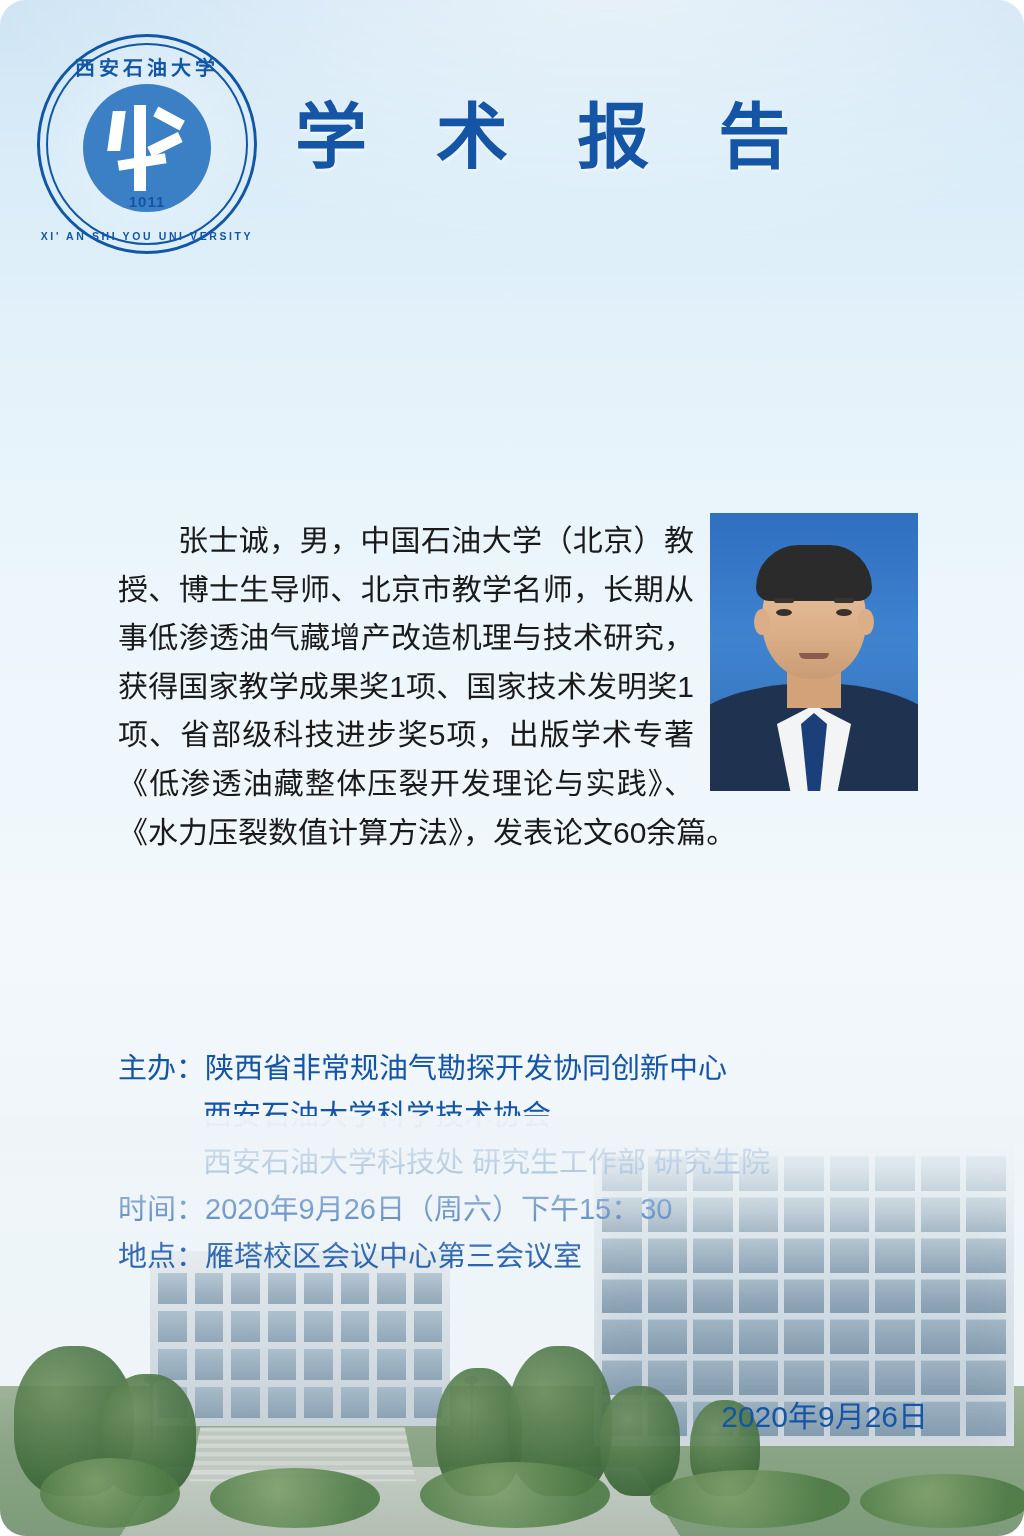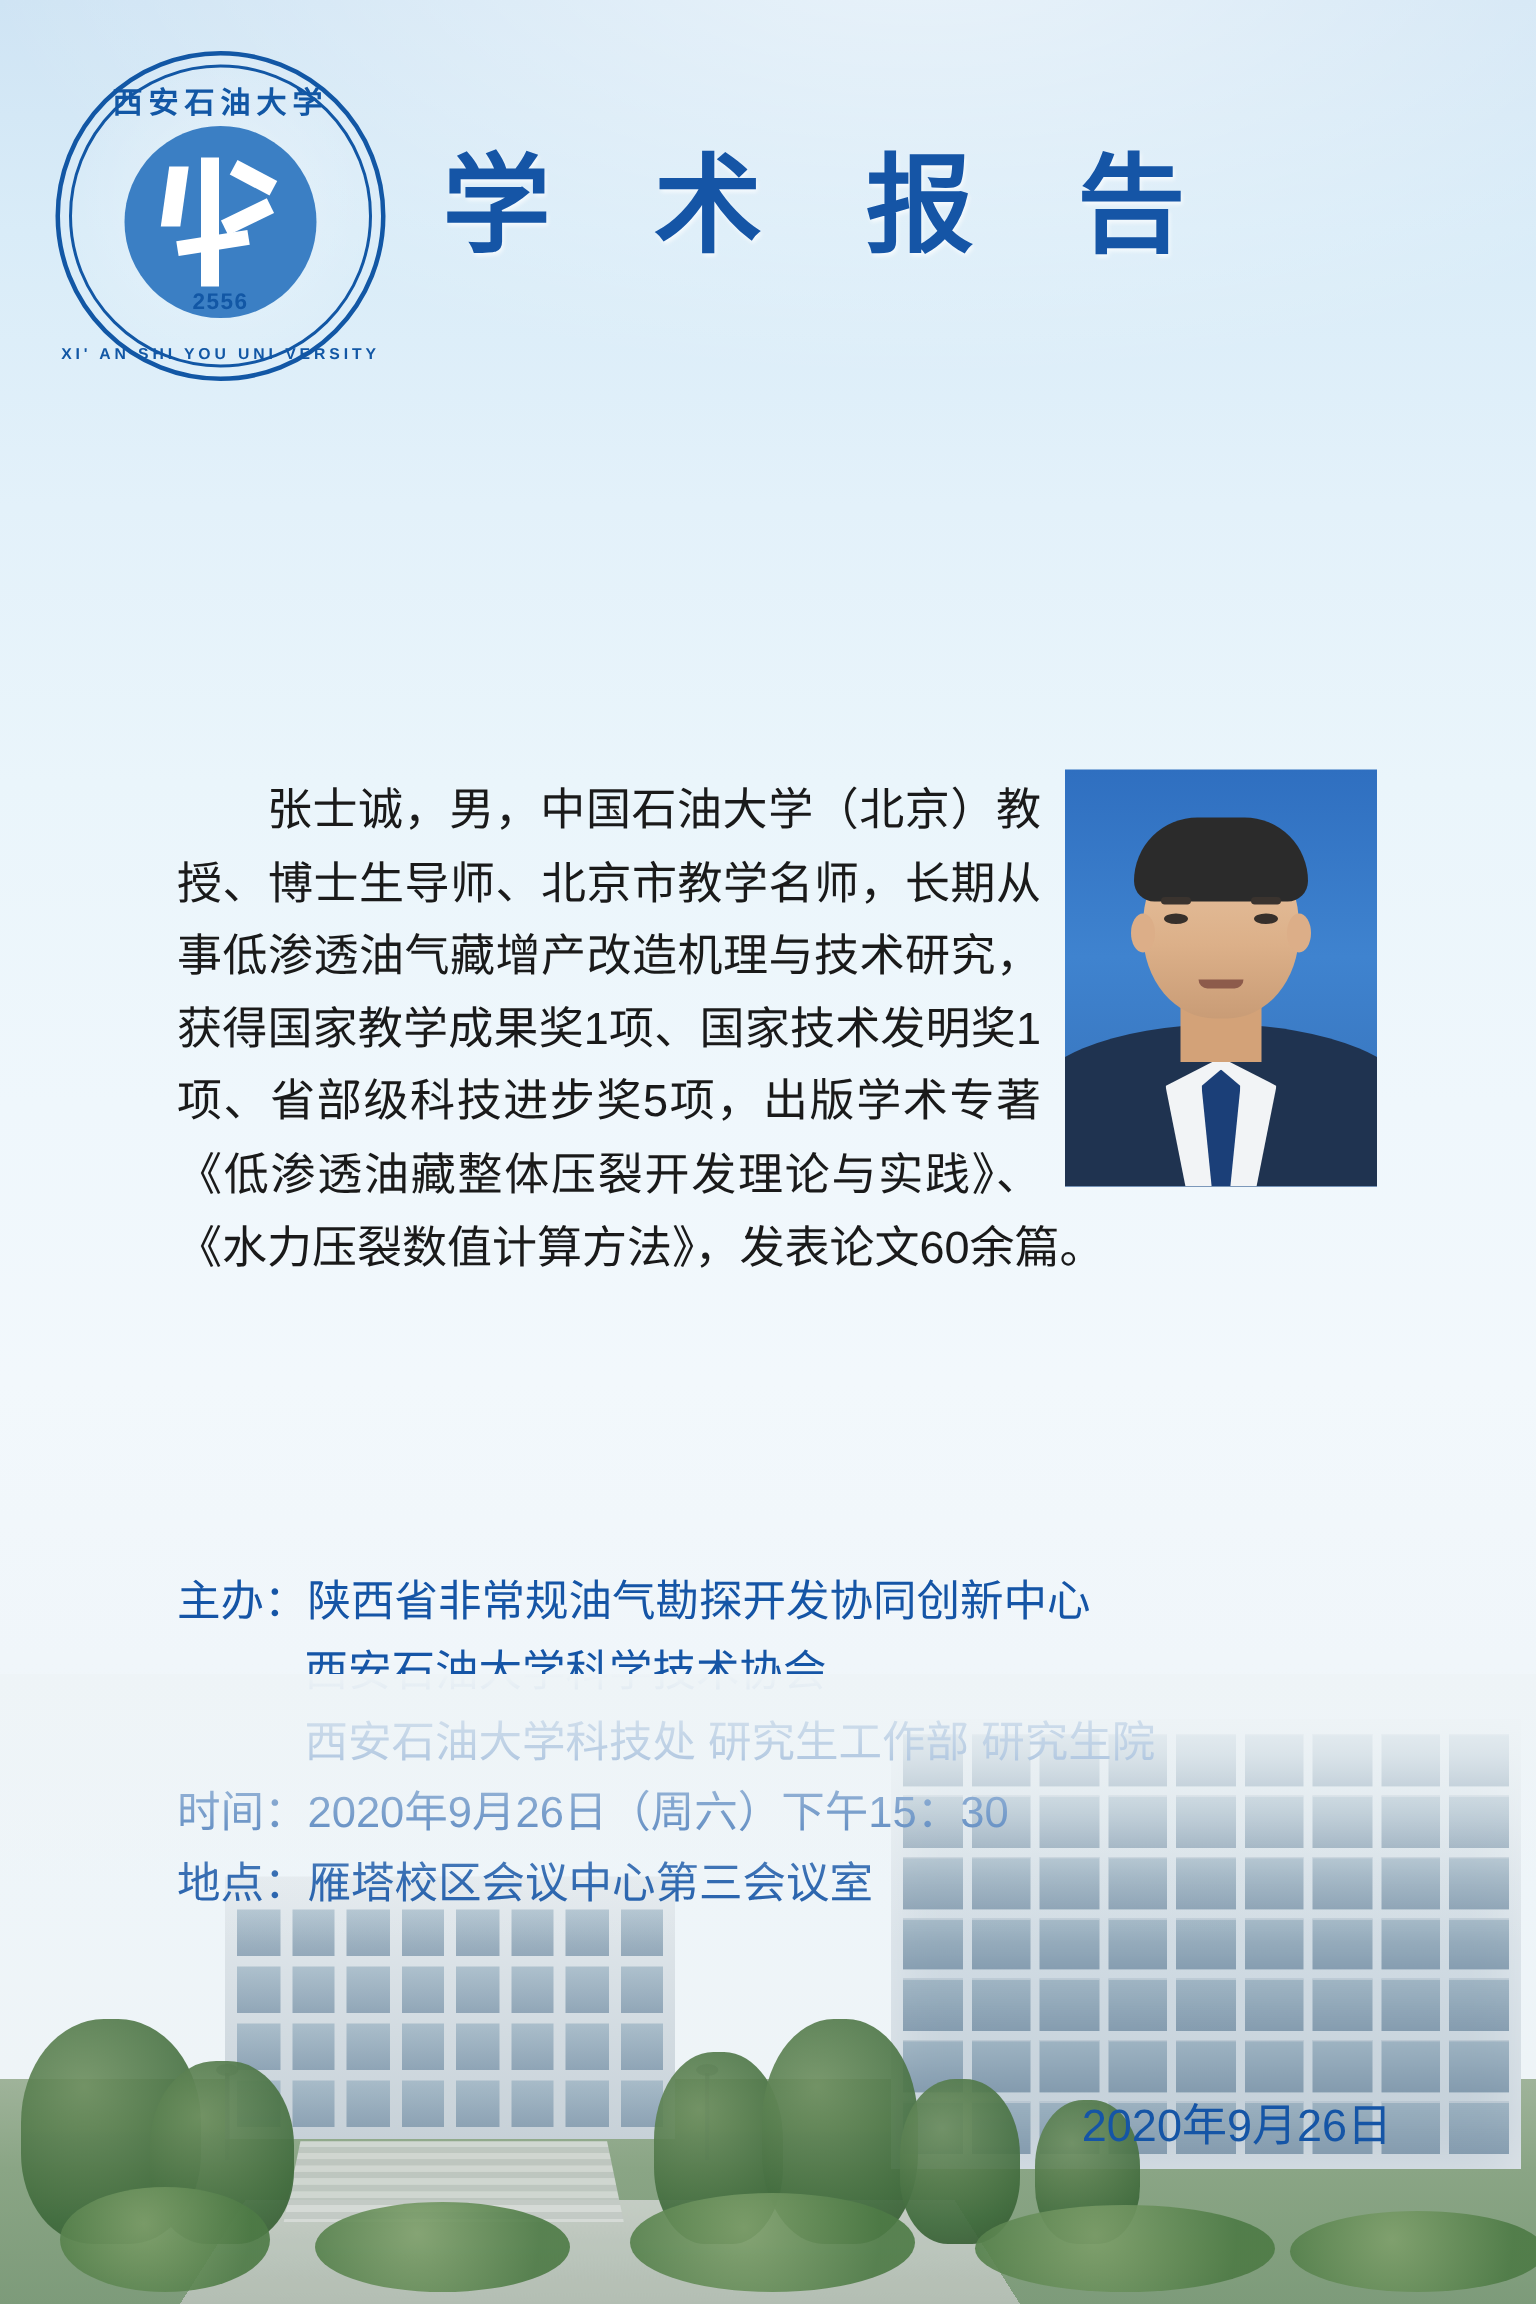--- a/index.html
+++ b/index.html
@@ -22,20 +22,21 @@
         #d9ecf8 10%,
         #e3f1fa 22%,
         #eaf5fb 34%,
         #eff7fc 48%,
         #f2f8fc 60%,
         #f0f6fa 72%,
         #eef5f9 82%,
         #eef4f7 90%,
         #eef3f5 100%);
     overflow: hidden;
+    border-radius: 26px;
   }
 
   
   #sky-glow {
     position: absolute;
     left: 0; top: 0;
     width: 1024px; height: 520px;
     background: radial-gradient(ellipse 900px 420px at 60% -40px, rgba(255,255,255,0.55), rgba(255,255,255,0) 70%);
     pointer-events: none;
   }
@@ -551,21 +552,21 @@
     <div class="ring-inner"></div>
     <div class="topcn">西安石油大学</div>
     <div class="disc"></div>
     <div class="mono">
       <span class="bar b1"></span>
       <span class="bar b2"></span>
       <span class="bar b3"></span>
       <span class="bar b4"></span>
       <span class="bar b5"></span>
     </div>
-    <div class="year">2556</div>
+    <div class="year">1011</div>
     <div class="enlabel">XI' AN SHI YOU  UNI VERSITY</div>
   </div>
 
   <div id="title">学 术 报 告</div>
 
 
   <div id="bio">
     <div id="portrait">
       <div class="suit"></div>
       <div class="shirt"></div>

